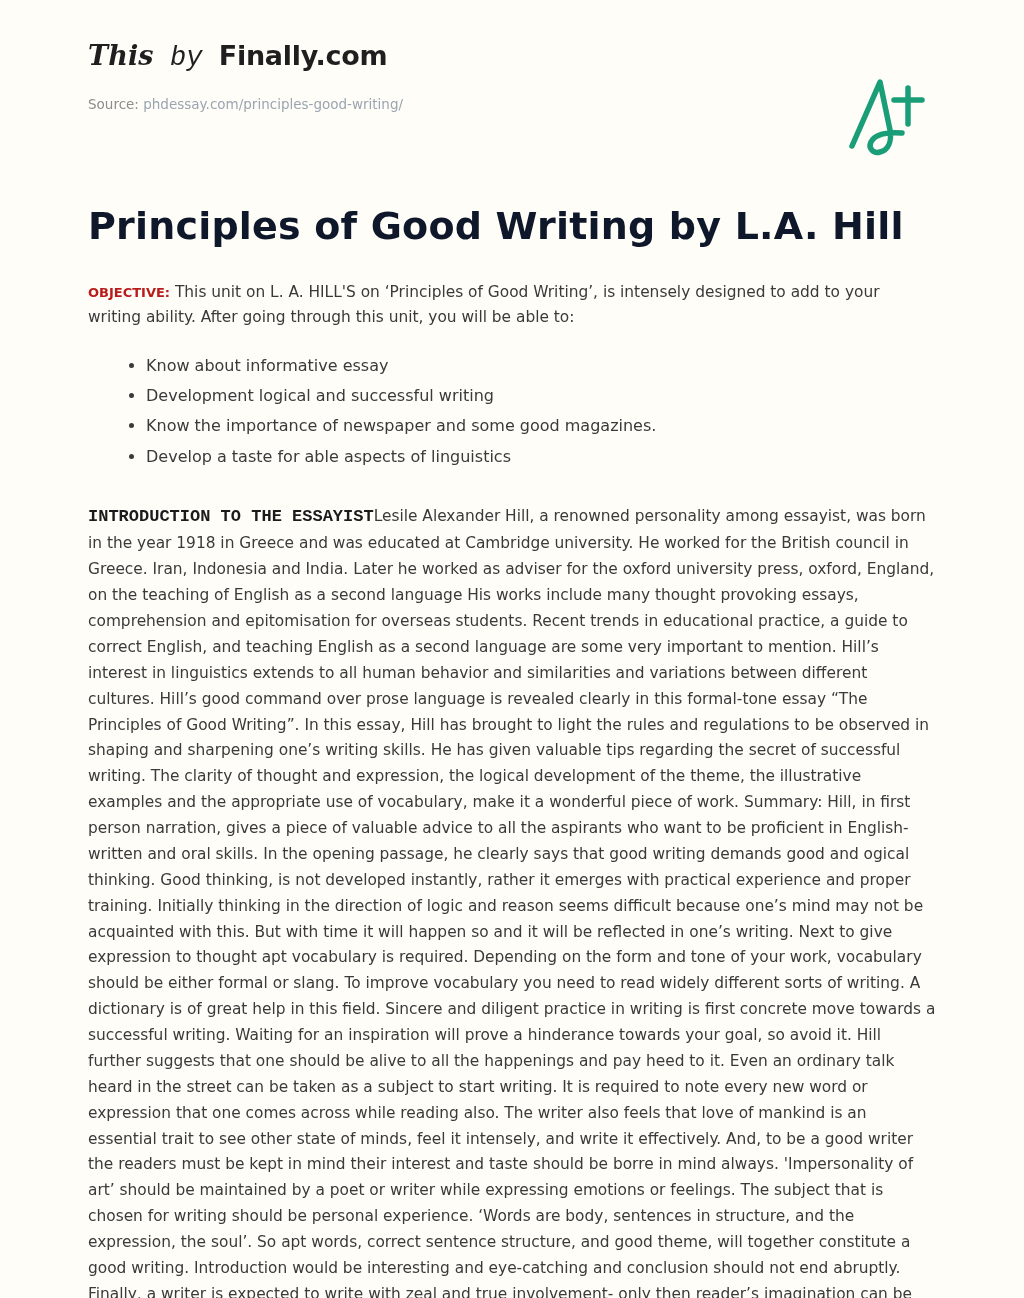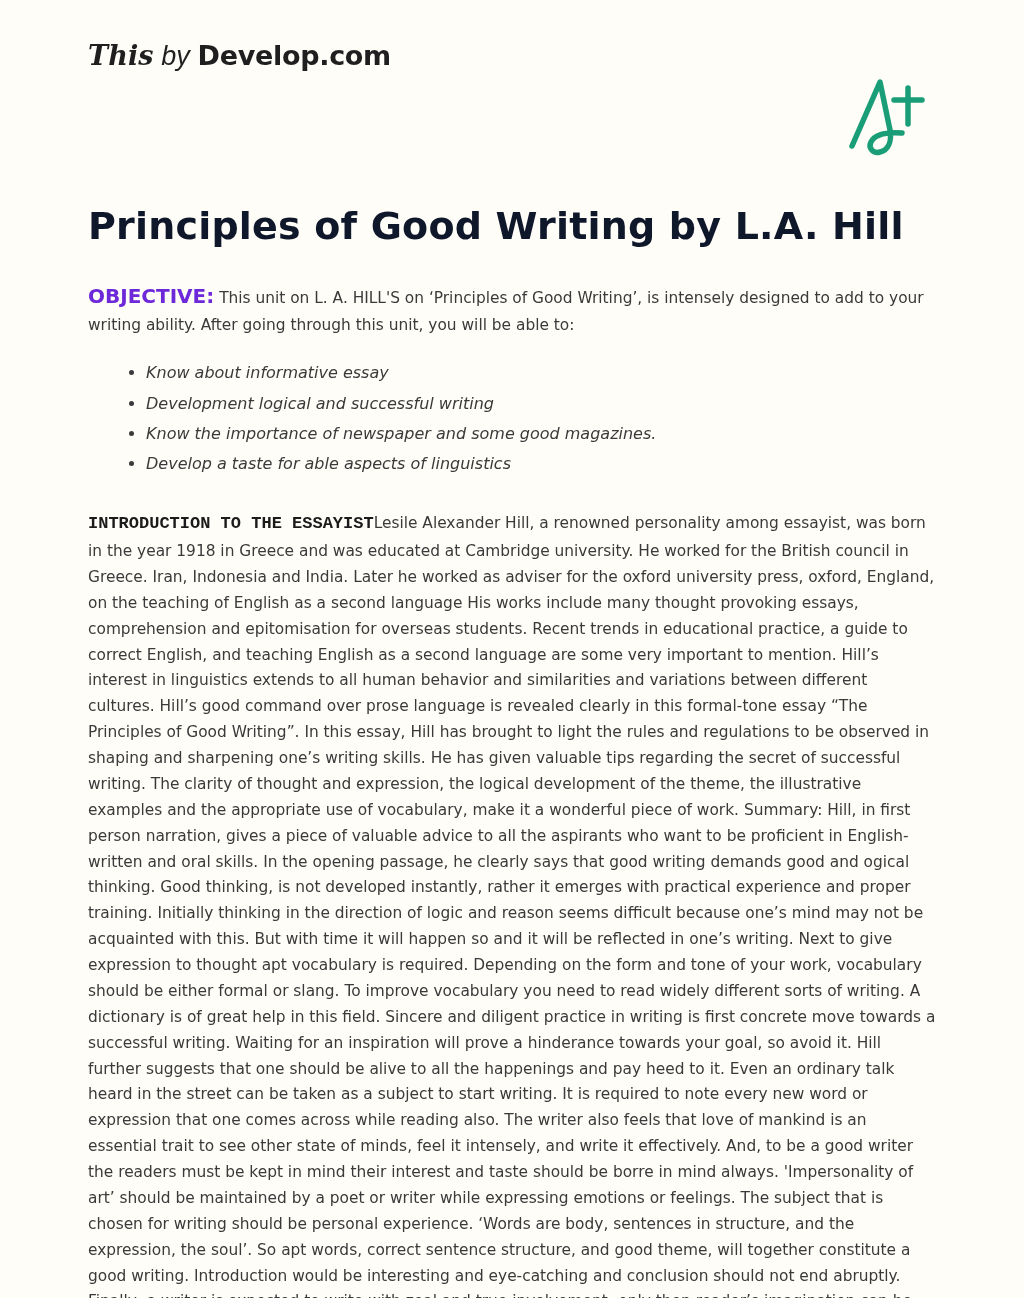--- a/index.html
+++ b/index.html
@@ -33,21 +33,21 @@
     line-height: 1.2;
     color: #1f1f1f;
     letter-spacing: 0.1px;
   }
   .brand .brand-essay {
     font-family: "DejaVu Serif", serif;
     font-style: italic;
     font-weight: 700;
   }
   .brand .brand-by {
-    font-family: Liberation Sans, sans-serif;
+    font-family: Liberation Mono, monospace;
     font-style: italic;
     font-weight: 400;
   }
   .brand .brand-site {
     font-family: "DejaVu Sans", sans-serif;
     font-weight: 700;
     letter-spacing: -0.3px;
   }
   .source {
     margin-top: 22px;
@@ -80,29 +80,28 @@
 
   
   .objective {
     margin-top: 32px;
     font-size: 15.4px;
     line-height: 1.65;
     color: #3a3a3a;
   }
   .objective .lead {
     font-weight: 700;
-    font-size: 20px;
-    color: #6d28d9;
+    font-size: 13px;
+    color: #b91c1c;
   }
 
   ul.bullets {
     margin: 22px 0 16px 0;
     padding-left: 58px;
     list-style: disc;
-    font-style: italic;
   }
   ul.bullets li {
     font-size: 16px;
     line-height: 1.58;
     color: #3a3a3a;
     margin-bottom: 5px;
   }
 
   .intro-block {
     margin-top: 34px;
@@ -118,23 +117,27 @@
     font-family: Liberation Mono, monospace;
   }
 </style>
 </head>
 <body>
 
 <div class="page">
 
   <div class="header">
     <div class="brand">
-      <span class="brand-essay">This</span><span class="brand-by"> by </span><span class="brand-site">Develop.com</span>
+      <span class="brand-essay">This</span><span class="brand-by"> by </span><span class="brand-site">Finally.com</span>
     </div>
 
+    <div class="source">
+      <span>Source:</span>
+      <a class="source-url" href="#">phdessay.com/principles-good-writing/</a>
+    </div>
 
     <div class="logo">
       <svg viewBox="0 0 96 96" width="96" height="96" aria-hidden="true">
         <g fill="none" stroke="#1a9e77" stroke-width="5.5" stroke-linecap="round" stroke-linejoin="round">
           <path d="M12 80 L40 16 L50 64 C52 76 48 84 40 86 C33 88 28 82 31 76 C35 68 48 66 62 67"></path>
           <path d="M68 22 L68 58"></path>
           <path d="M54 34 L82 34"></path>
         </g>
       </svg>
     </div>

